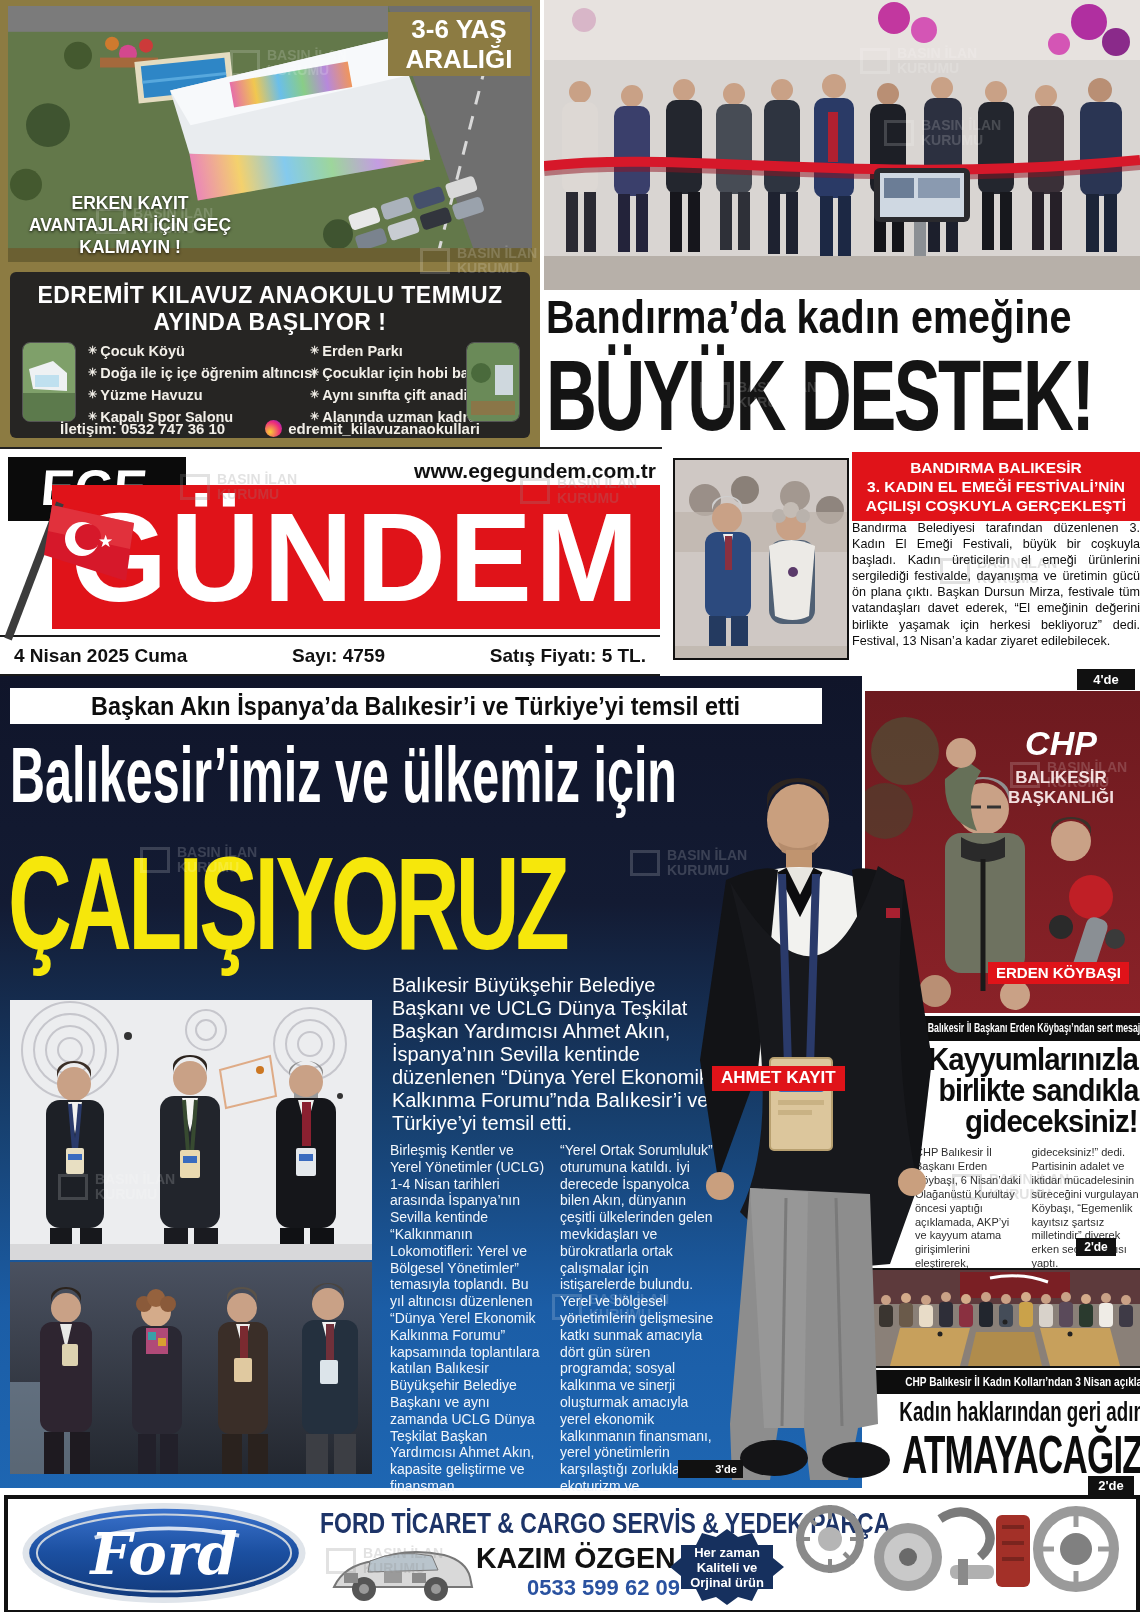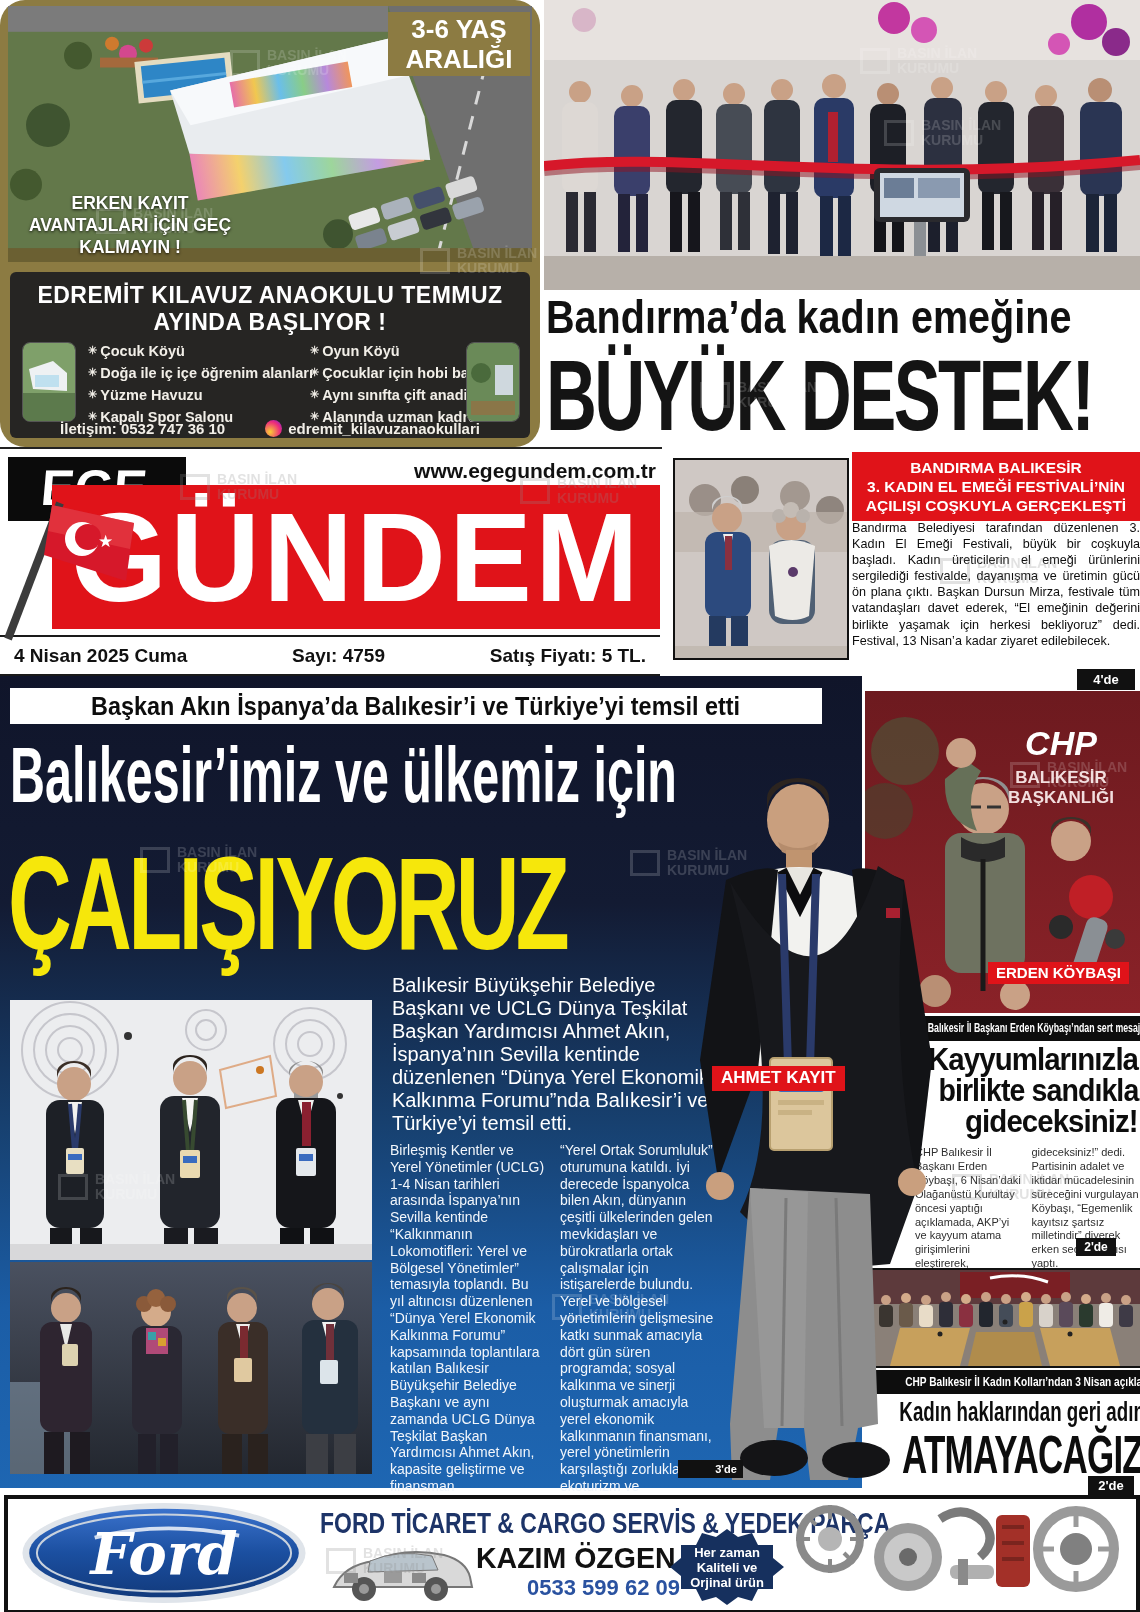--- a/index.html
+++ b/index.html
@@ -4,21 +4,21 @@
 <style>
   html,body{margin:0;padding:0;background:#e9e9e9;}
   .page{position:relative;width:1140px;height:1612px;margin:0 auto;background:#ffffff;
         font-family:"Liberation Sans",sans-serif;overflow:hidden;}
   .abs{position:absolute;}
   .sq{display:inline-block;white-space:nowrap;transform-origin:left top;}
   .sqc{display:inline-block;white-space:nowrap;transform-origin:center top;}
   .sqr{display:inline-block;white-space:nowrap;transform-origin:right top;}
 
   
-  .ad-frame{left:0;top:0;width:540px;height:447px;background:#8c7b42;border-radius:25px;}
+  .ad-frame{left:0;top:0;width:540px;height:447px;background:#8c7b42;}
   .ad-photo{left:8px;top:6px;width:524px;height:256px;}
   .age-badge{left:388px;top:12px;width:142px;height:62px;background:#8c7b42;color:#fff;
              font-weight:bold;font-size:26px;line-height:30px;text-align:center;padding-top:2px;}
   .early-note{left:14px;top:192px;width:232px;color:#fff;font-weight:bold;font-size:17.5px;
               line-height:22px;text-align:center;text-shadow:0 1px 3px rgba(0,0,0,.8);}
   .ad-panel{left:10px;top:272px;width:520px;height:166px;background:#262523;border-radius:6px;color:#f2efe8;}
   .ad-title{position:absolute;left:0;top:10px;width:100%;text-align:center;font-weight:bold;
             font-size:23px;line-height:27px;color:#fff;letter-spacing:.5px;}
   .ad-thumb{position:absolute;top:70px;width:52px;height:78px;border-radius:8px;overflow:hidden;border:1px solid #555;}
   .feat-col{position:absolute;top:68px;font-size:14.5px;font-weight:bold;line-height:21px;}
@@ -173,26 +173,26 @@
       <div class="ad-thumb" style="left:12px;">
         <svg width="52" height="78" viewBox="0 0 52 78" preserveAspectRatio="none">
           <rect width="52" height="78" fill="#7fa06a"></rect>
             <rect y="50" width="52" height="28" fill="#5c7a4c"></rect>
           <polygon points="6,26 30,18 44,30 44,48 10,46" fill="#eef1f3"></polygon>
             <rect x="12" y="32" width="24" height="12" fill="#bfe0ef"></rect>
         </svg>
       </div>
       <div class="feat-col" style="left:78px;">
         <div>Çocuk Köyü</div>
-        <div>Doğa ile iç içe öğrenim alanları</div>
+        <div>Doğa ile iç içe öğrenim altıncısı</div>
         <div>Yüzme Havuzu</div>
         <div>Kapalı Spor Salonu</div>
       </div>
       <div class="feat-col" style="left:300px;">
-        <div>Oyun Köyü</div>
+        <div>Erden Parkı</div>
         <div>Çocuklar için hobi bahçesi</div>
         <div>Aynı sınıfta çift anadil</div>
         <div>Alanında uzman kadro</div>
       </div>
       <div class="ad-thumb" style="left:456px;">
         <svg width="52" height="78" viewBox="0 0 52 78" preserveAspectRatio="none">
           <rect width="52" height="78" fill="#6a8a58"></rect>
             <circle cx="14" cy="30" r="10" fill="#4a6a3c"></circle>
           <rect x="28" y="22" width="18" height="30" fill="#cfd8de"></rect>
             <rect x="4" y="58" width="44" height="14" fill="#8a7648"></rect>

